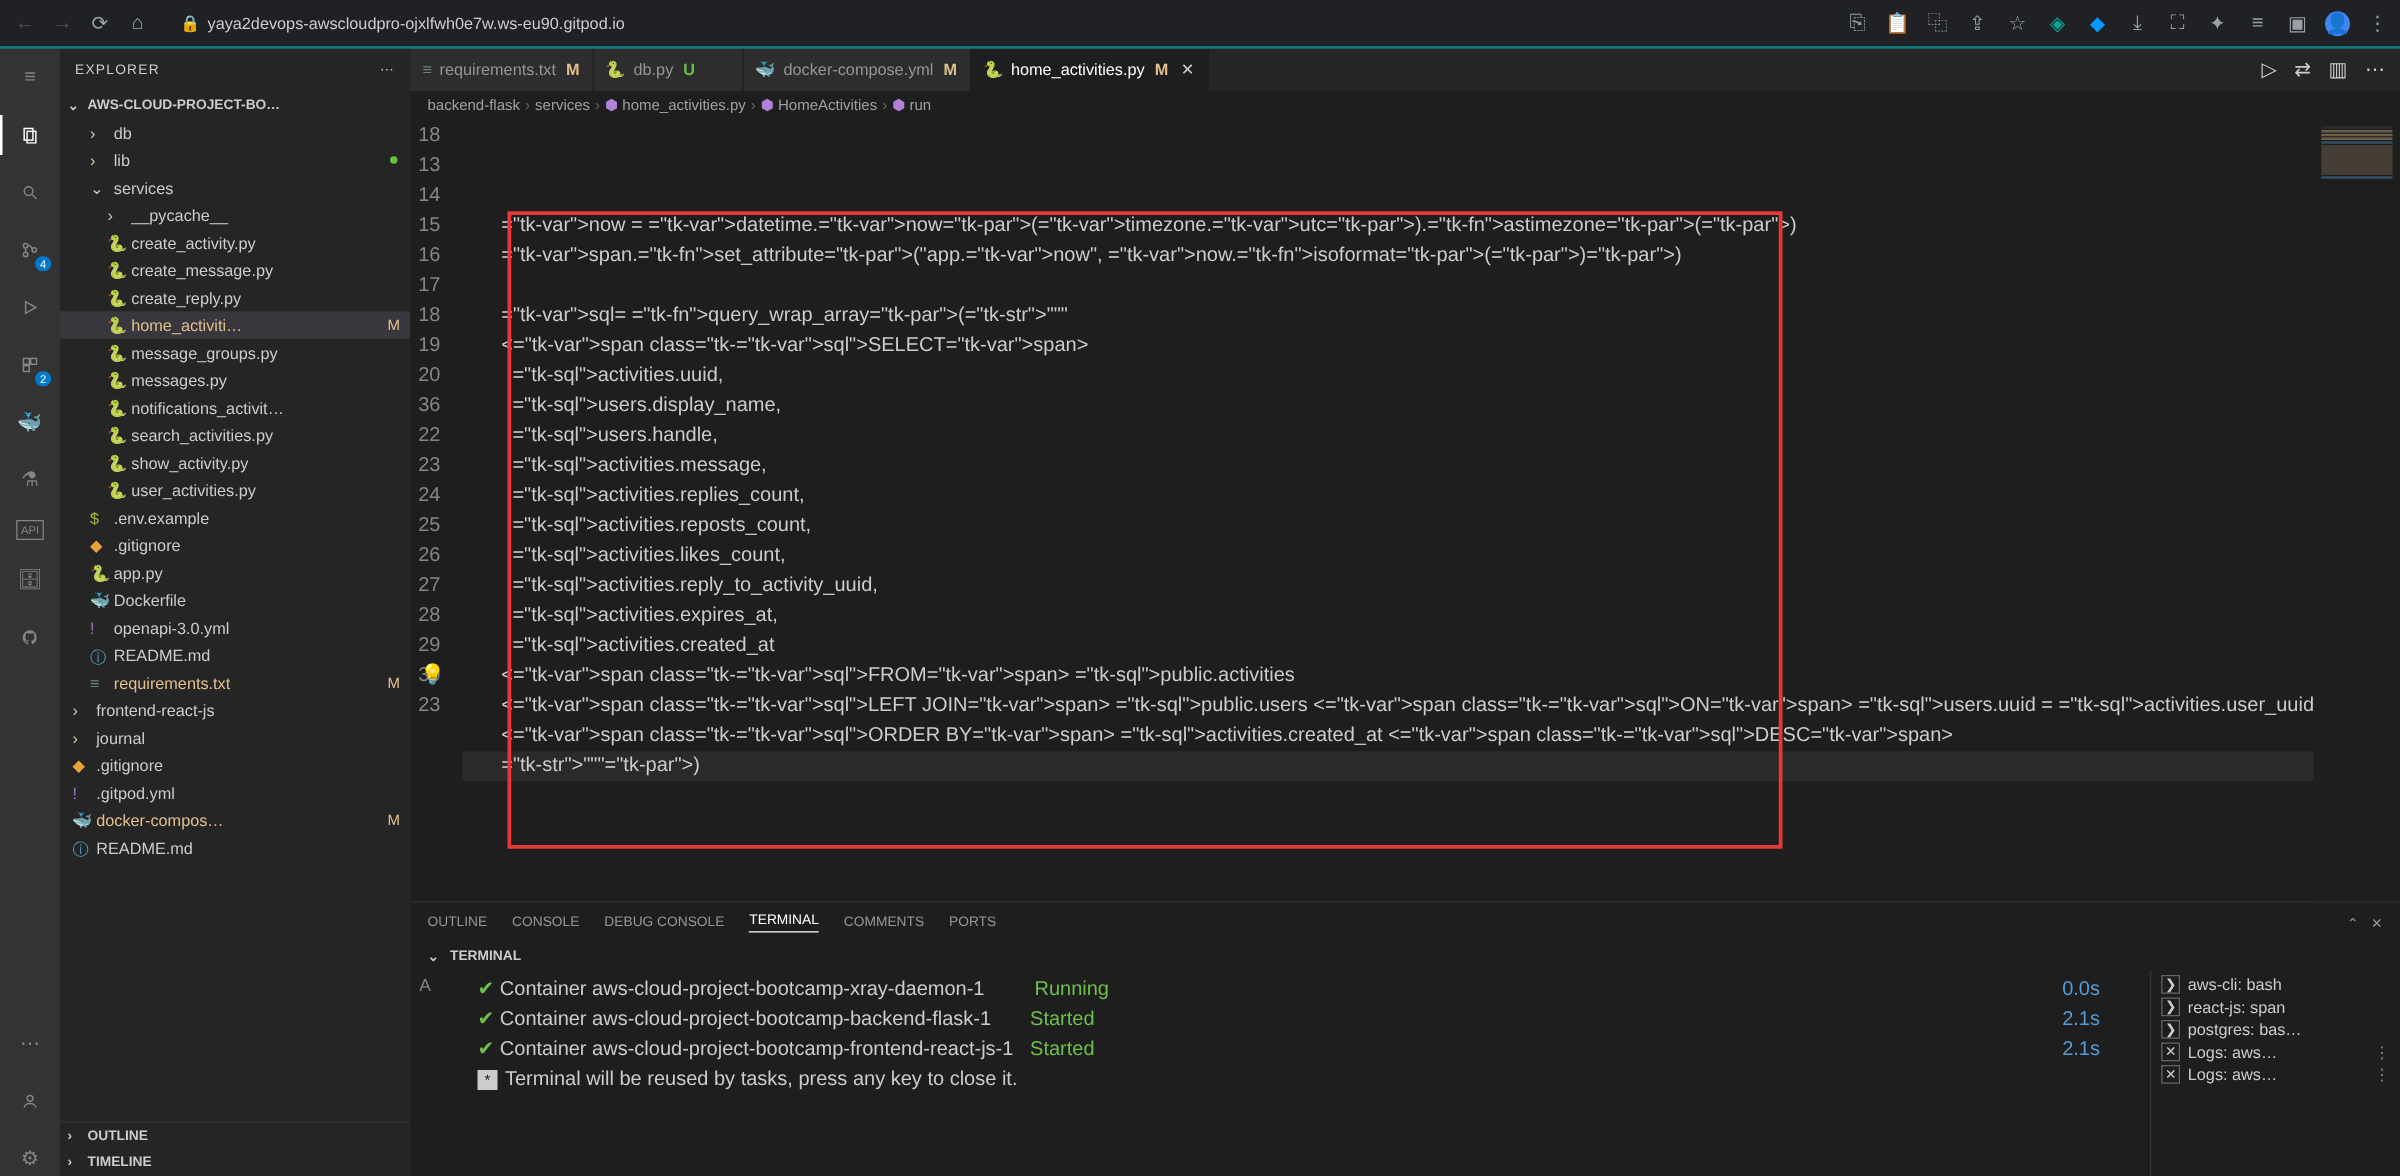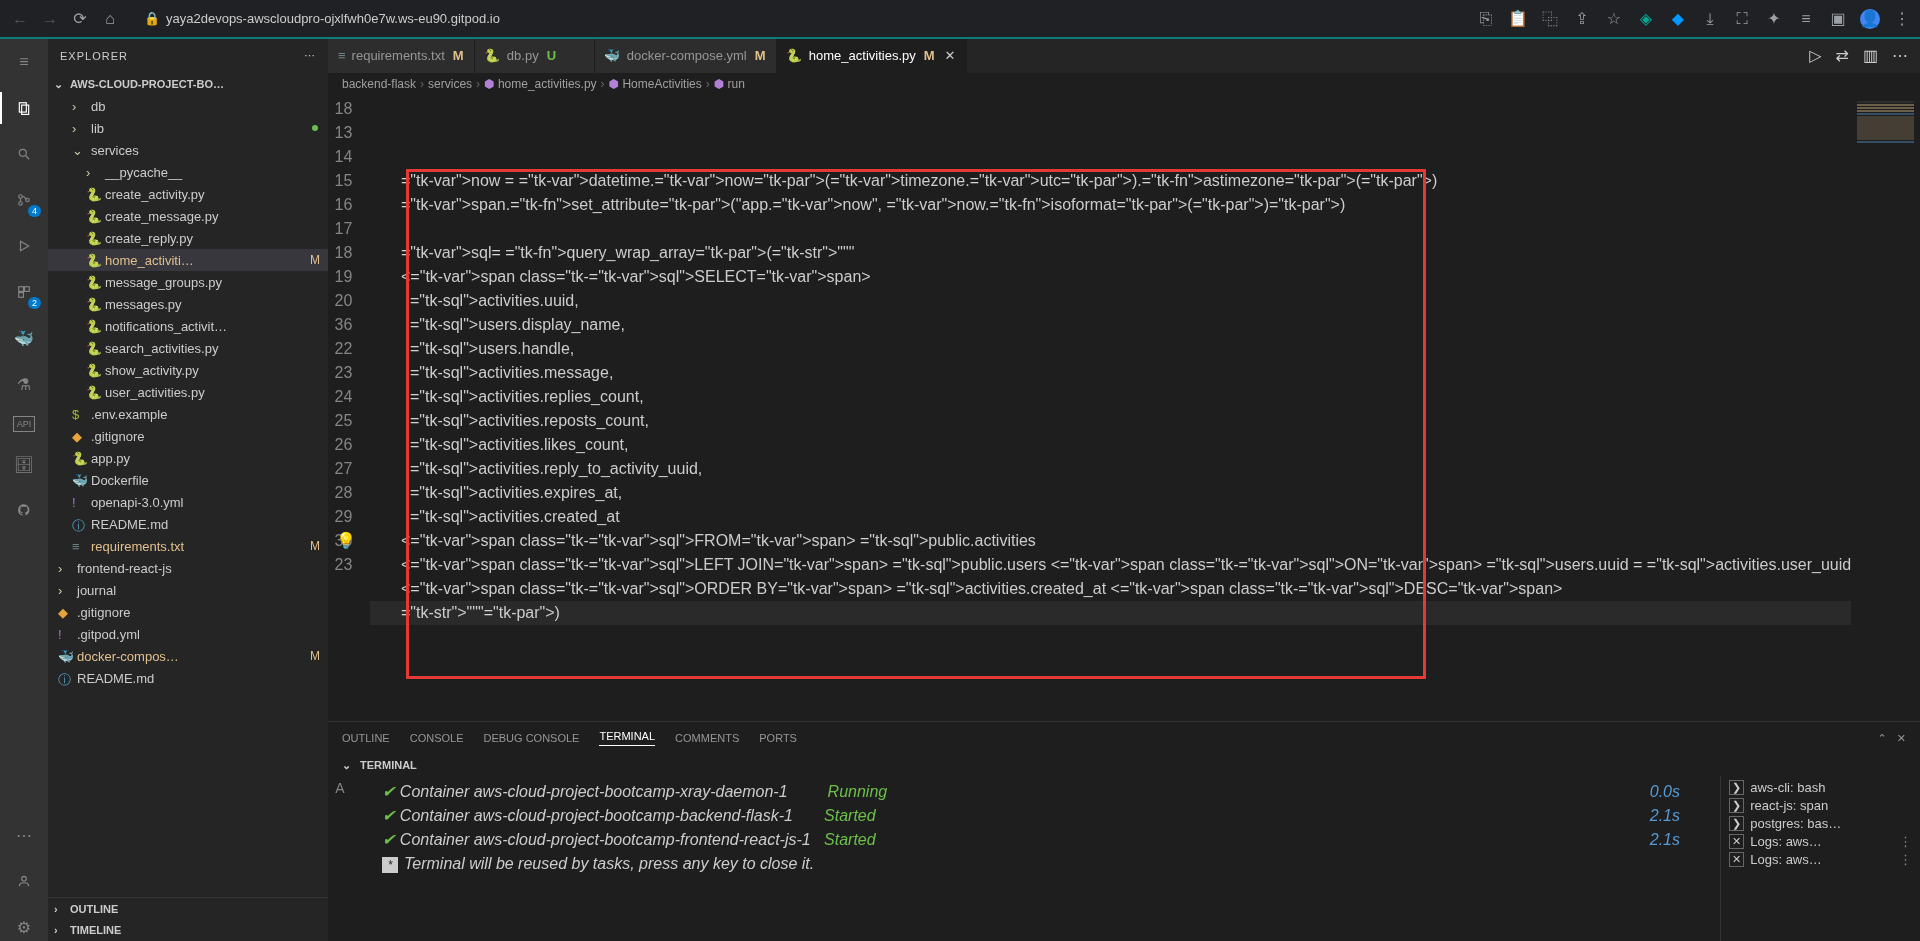--- a/index.html
+++ b/index.html
@@ -48,21 +48,21 @@
 .highlight-box { position: absolute; border: 3px solid #e53935; left: 36px; top: 74px; width: 1020px; height: 510px; pointer-events: none; }
 .minimap { width: 110px; background: #1e1e1e; opacity: 0.4; padding: 6px; }
 .tk-op { color: #d4d4d4; }
 .panel { height: 220px; background: #1e1e1e; border-top: 1px solid #333; display: flex; flex-direction: column; }
 .panel-tabs { height: 32px; display: flex; align-items: center; gap: 20px; padding: 0 14px; font-size: 11px; color: #969696; }
 .panel-tab { cursor: pointer; }
 .panel-tab.active { color: #fff; border-bottom: 1px solid #fff; padding-bottom: 3px; }
 .panel-tabs-right { margin-left: auto; display: flex; gap: 10px; align-items: center; }
 .terminal-head { height: 22px; display: flex; align-items: center; padding: 0 14px; font-size: 11px; color: #ccc; gap: 6px; font-weight: 600; }
 .terminal-body { flex: 1; display: flex; overflow: hidden; }
-.term-output { flex: 1; font-family: "Consolas","Courier New",monospace; font-size: 16px; line-height: 24px; padding: 4px 30px; color: #ccc; white-space: pre; font-style: italic; }
+.term-output { flex: 1; font-family: "Consolas","Courier New",monospace; font-size: 16px; line-height: 24px; padding: 4px 30px; color: #ccc; white-space: pre; }
 .term-side { width: 200px; border-left: 1px solid #333; padding: 4px 8px; font-size: 13px; display: flex; flex-direction: column; gap: 3px; }
 .term-side-item { display: flex; align-items: center; gap: 6px; color: #ccc; cursor: pointer; }
 .check { color: #6cc04a; }
 .term-started { color: #6cc04a; } .term-running { color: #6cc04a; }
 .term-time { color: #569cd6; margin-left: auto; padding-right: 10px; }
 .aster { display: inline-block; width: 16px; height: 16px; background: #ccc; color: #1e1e1e; text-align: center; font-size: 12px; line-height: 16px; margin-right: 6px; }
 .lightbulb { position: absolute; left: 8px; color: #ffd700; }
 .chevron { display: inline-block; width: 12px; }
 </style>
 </head>

